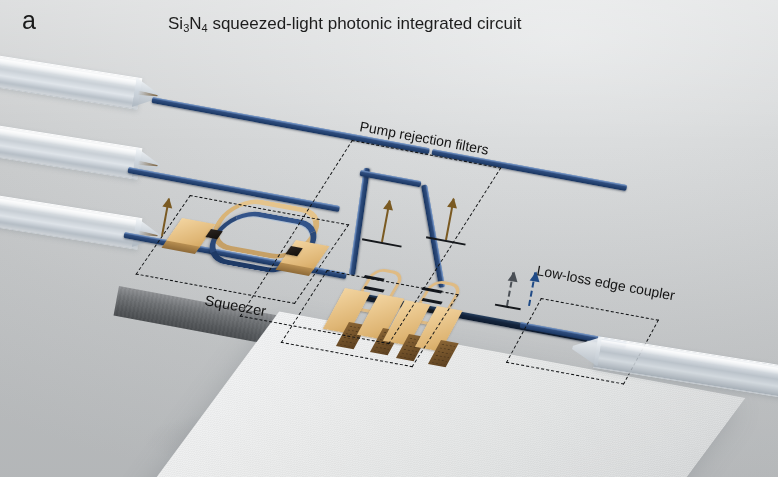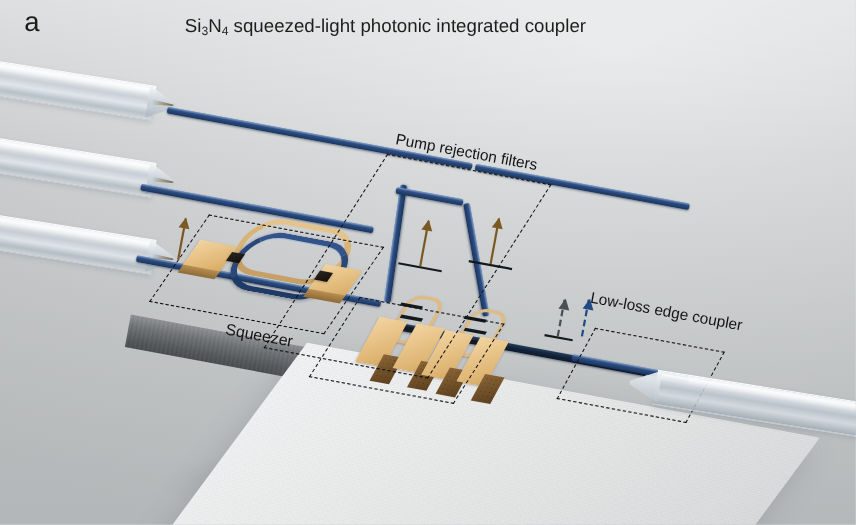--- a/index.html
+++ b/index.html
@@ -405,20 +405,20 @@
   <div class="fiber f-out">
     <div class="shaft">
         <div class="gloss"></div>
       </div>
     <div class="tip-l"></div>
   </div>
 
   <div class="panel-label">a</div>
 
   <div class="fig-title">
-    <span>Si</span><sub>3</sub><span>N</span><sub>4</sub><span> squeezed-light photonic integrated coupler</span>
+    <span>Si</span><sub>3</sub><span>N</span><sub>4</sub><span> squeezed-light photonic integrated circuit</span>
   </div>
 
   <div class="anno anno-pump">Pump rejection filters</div>
   <div class="anno anno-squeezer">Squeezer</div>
   <div class="anno anno-coupler">Low-loss edge coupler</div>
 
 </div>
 
 </body></html>

